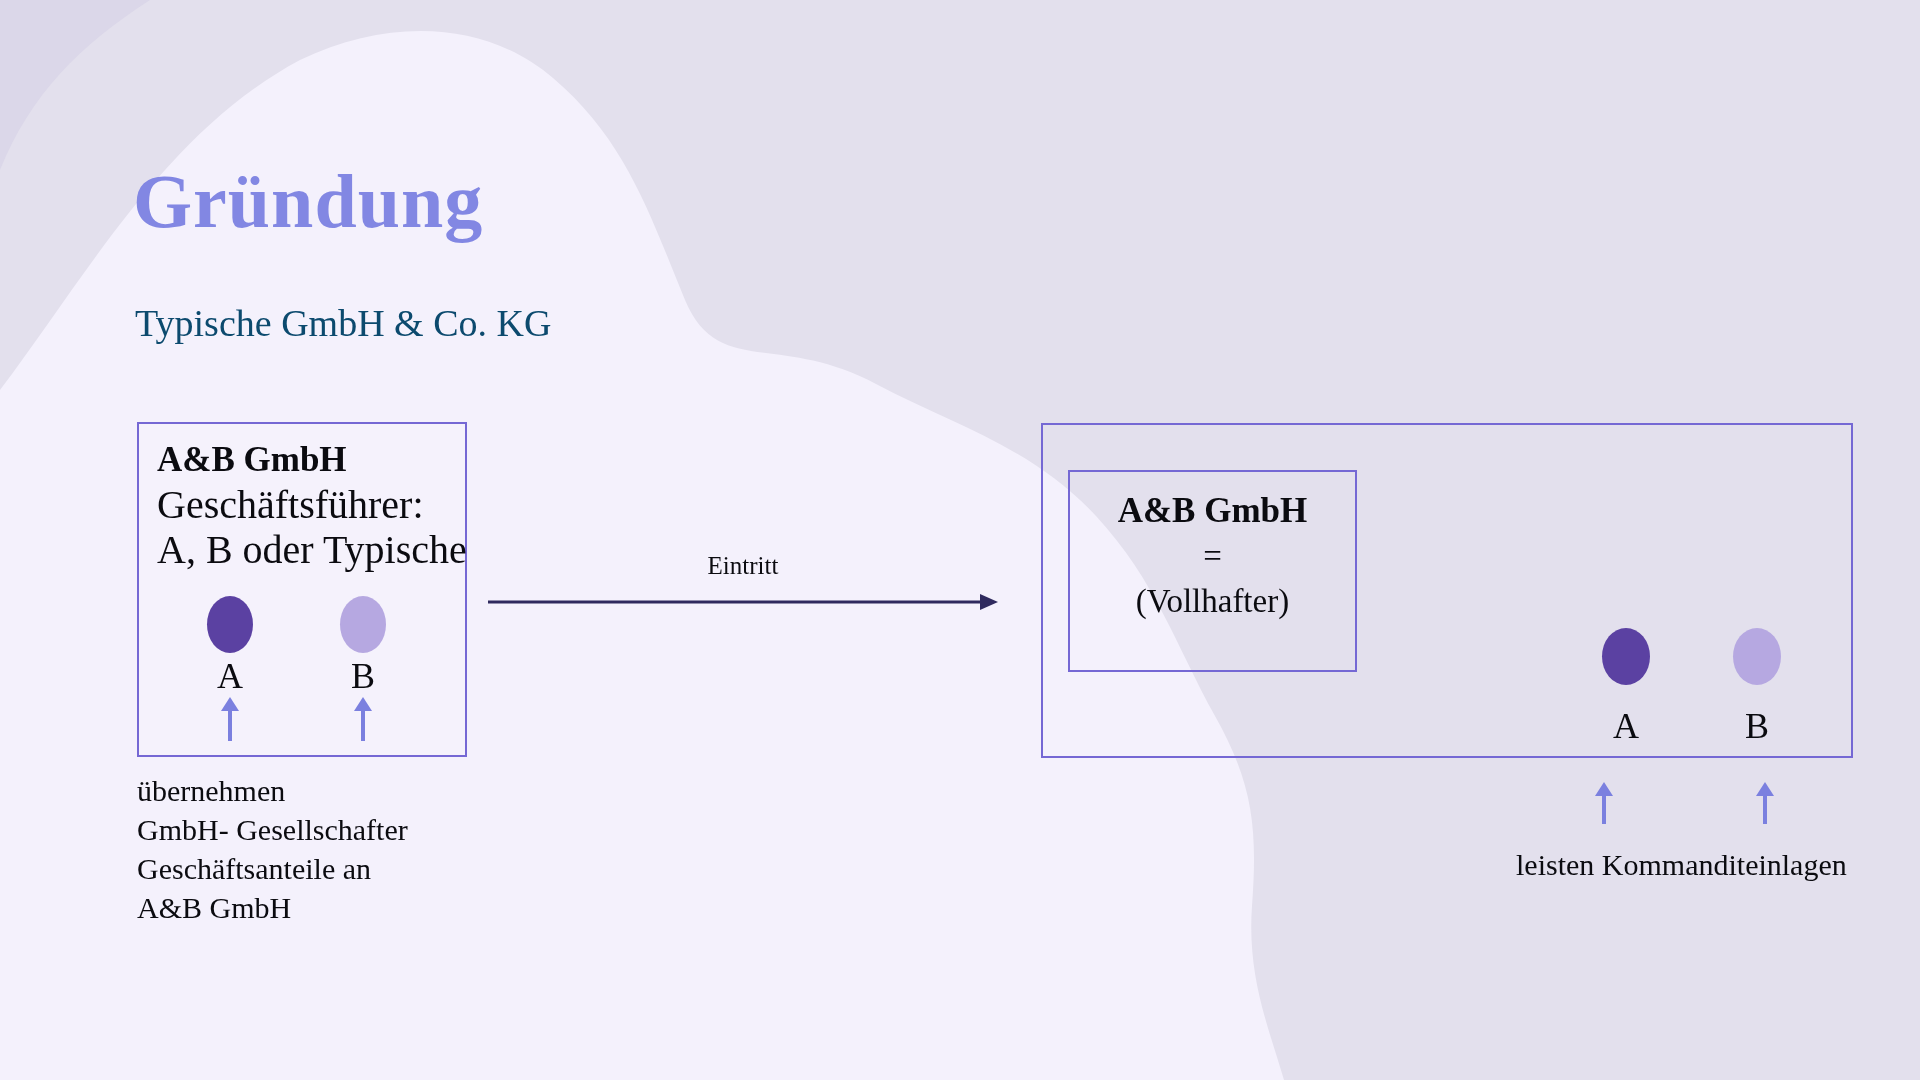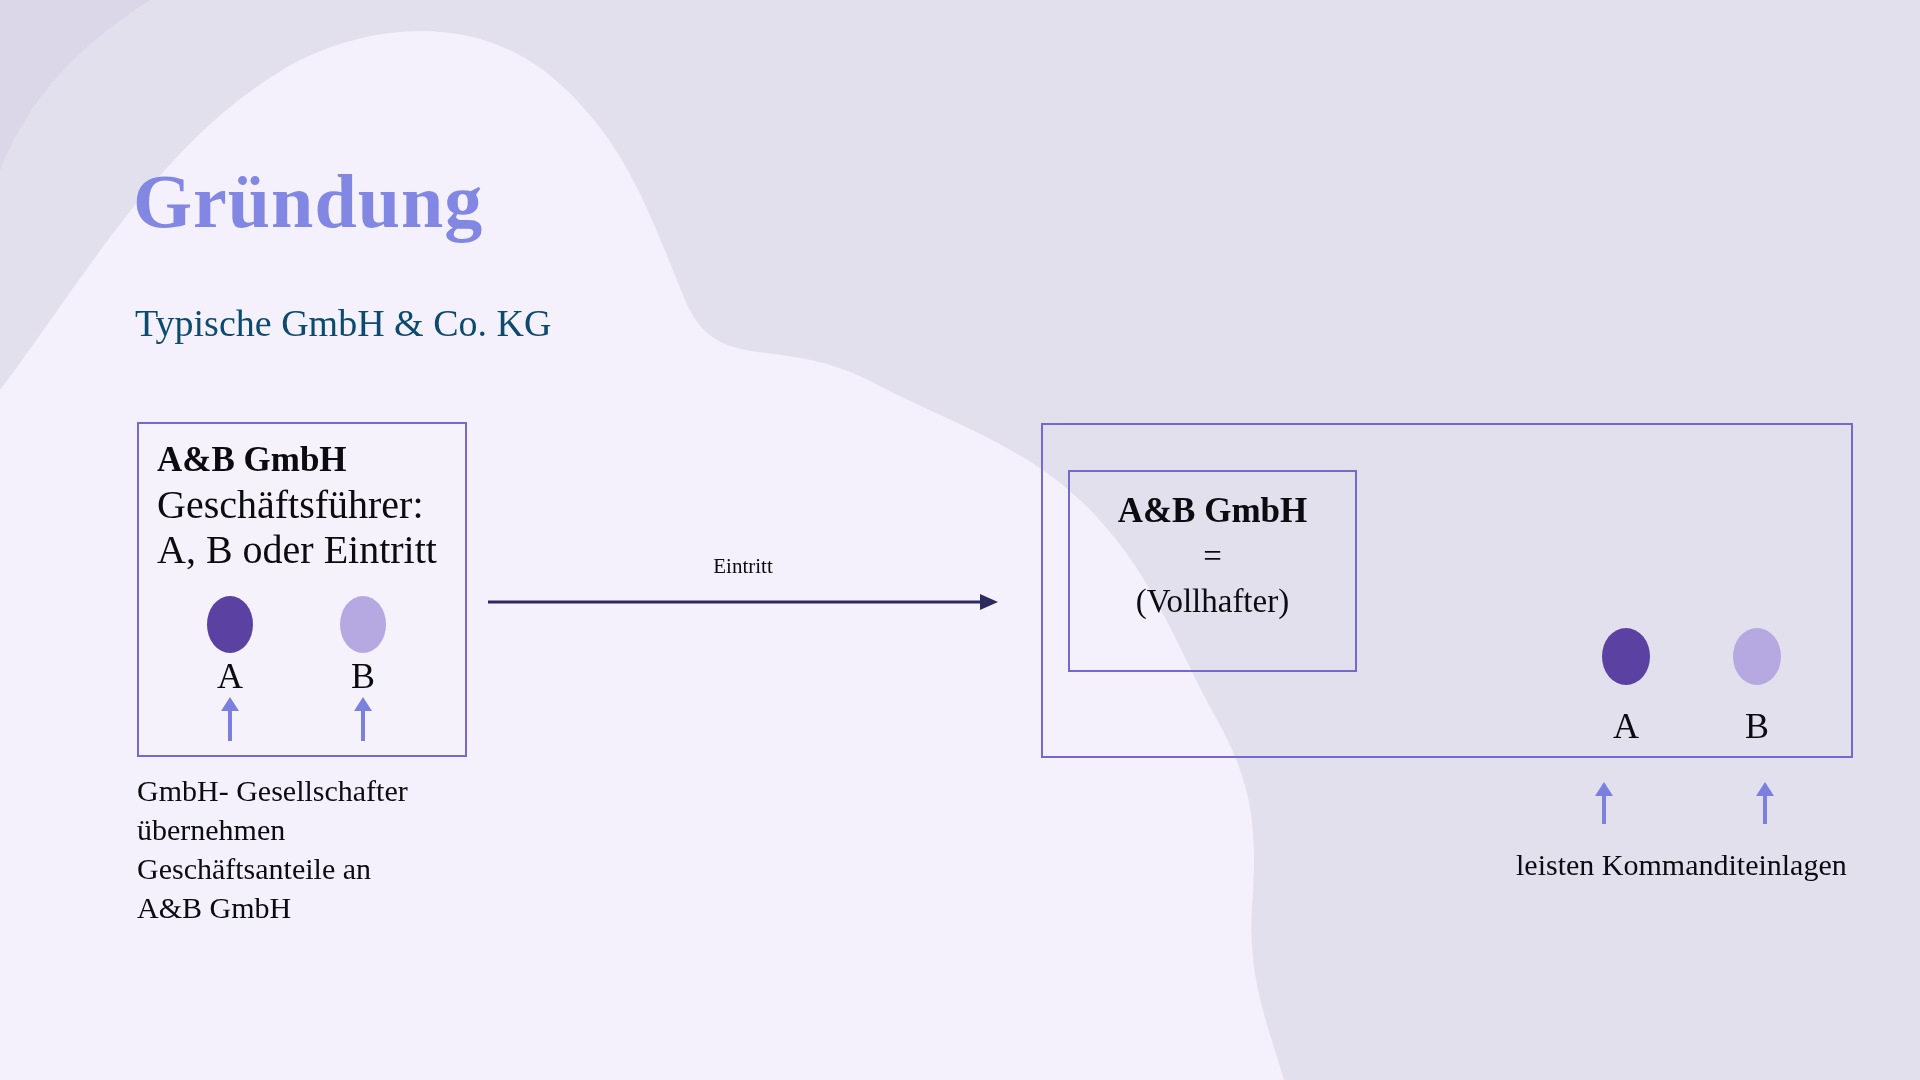--- a/index.html
+++ b/index.html
@@ -37,21 +37,21 @@
   .person-a-right .person-label,.person-b-right .person-label{margin-top:22px;}
   .up-arrow{display:block;margin:2px auto 0 auto;}
   .up-arrow-floating{position:absolute;margin:0;}
 
   .caption{position:absolute;font-size:30px;line-height:39px;}
   .caption div{white-space:nowrap;}
   .left-caption{left:137px;top:771px;}
   .right-caption{left:1516px;top:845px;}
 
   .transition{position:absolute;left:488px;top:544px;width:510px;text-align:center;}
-  .transition-label{font-size:21px;line-height:44px;}
+  .transition-label{font-size:25px;line-height:44px;}
   .h-arrow{display:block;margin-top:2px;}
 
   .right-box{left:1041px;top:423px;width:812px;height:335px;background:transparent;}
   .inner-box{left:1068px;top:470px;width:289px;height:202px;text-align:center;padding-top:16px;background:transparent;}
   .inner-title{font-size:35px;font-weight:bold;line-height:46px;}
   .inner-line{font-size:33px;line-height:45px;}
 </style>
 </head>
 <body>
 
@@ -72,21 +72,21 @@
     <path fill="#dbd7e9" d="
       M 0,0 L 150,0 C 80,45 30,95 0,170 Z"></path>
   </svg>
 
   <h1 class="page-title">Gründung</h1>
   <h2 class="page-subtitle">Typische GmbH &amp; Co. KG</h2>
 
   <div class="box left-box">
     <div class="box-title">A&amp;B GmbH</div>
     <div class="box-line">Geschäftsführer:</div>
-    <div class="box-line">A, B oder Eintritt</div>
+    <div class="box-line">A, B oder Typische</div>
   </div>
 
   <div class="person person-a-left">
     <div class="circle" style="background-color: rgb(91, 65, 162);"></div>
     <div class="person-label">A</div>
     <svg class="up-arrow" width="20" height="44" viewBox="0 0 20 44">
       <polygon points="10,0 19,14 1,14" fill="#7b80df"></polygon>
       <rect x="8" y="13" width="4" height="31" fill="#7b80df"></rect>
     </svg>
   </div>
@@ -94,22 +94,22 @@
   <div class="person person-b-left">
     <div class="circle" style="background-color: rgb(182, 168, 225);"></div>
     <div class="person-label">B</div>
     <svg class="up-arrow" width="20" height="44" viewBox="0 0 20 44">
       <polygon points="10,0 19,14 1,14" fill="#7b80df"></polygon>
       <rect x="8" y="13" width="4" height="31" fill="#7b80df"></rect>
     </svg>
   </div>
 
   <div class="caption left-caption">
+    <div>übernehmen</div>
     <div>GmbH- Gesellschafter</div>
-    <div>übernehmen</div>
     <div>Geschäftsanteile an</div>
     <div>A&amp;B GmbH</div>
   </div>
 
   <div class="transition">
     <div class="transition-label">Eintritt</div>
     <svg class="h-arrow" width="510" height="24" viewBox="0 0 510 24">
       <rect x="0" y="10.5" width="494" height="3" fill="#2f2a5e"></rect>
       <polygon points="492,4 510,12 492,20" fill="#2f2a5e"></polygon>
     </svg>

